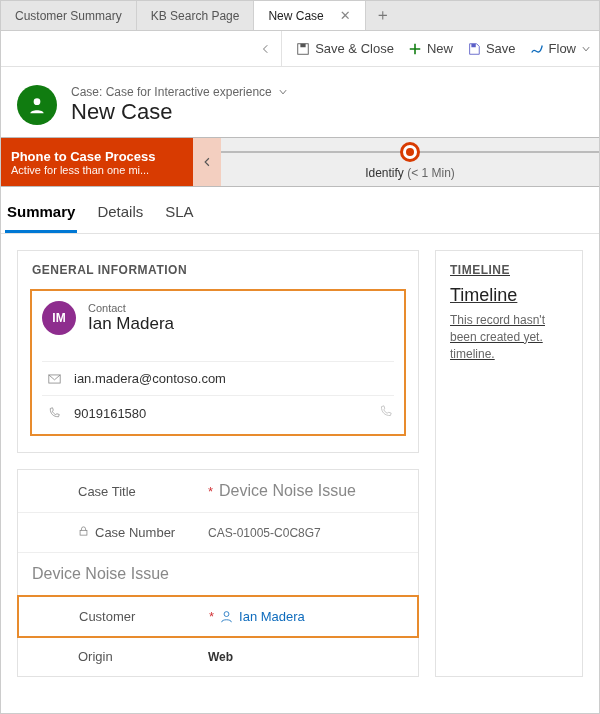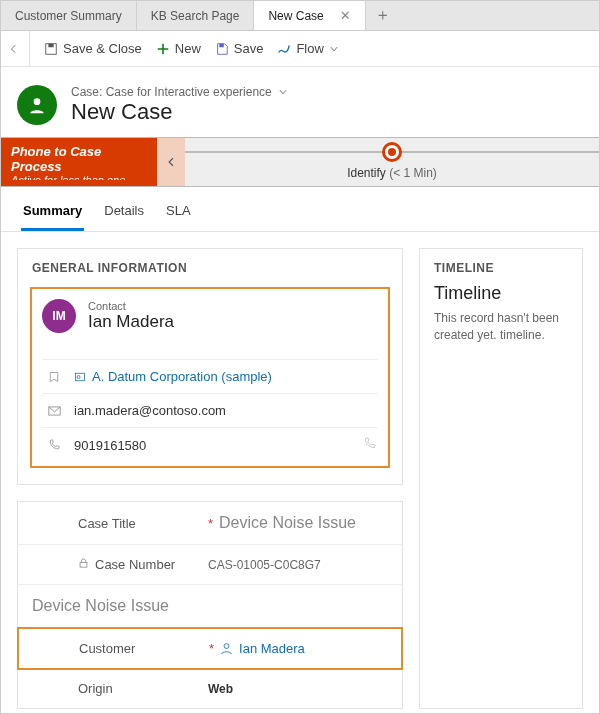--- a/index.html
+++ b/index.html
@@ -49,20 +49,21 @@
     border-right: none;
   }
   
   .toolbar {
     display: flex;
     align-items: center;
     height: 36px;
     padding: 0 8px;
     gap: 14px;
     border-bottom: 1px solid #e2e2e2;
+    justify-content: flex-end;
   }
   .tool {
     display: flex;
     align-items: center;
     gap: 5px;
     font-size: 13px;
     color: #444;
     cursor: pointer;
   }
   .tool .ico { width:14px; height:14px; display:flex; align-items:center; justify-content:center; }
@@ -94,23 +95,22 @@
 
   
   .process {
     display:flex; align-items:stretch; height:50px;
     border-top:1px solid #bbb; border-bottom:1px solid #bbb;
     position:relative;
     background:#eee;
   }
   .process-left {
     background:#d83b01; color:#fff; padding:6px 10px;
-    width:156px; display:flex; flex-direction:column; justify-content:center;
+    width:192px; display:flex; flex-direction:column; justify-content:center;
     font-size:12px;
-    font-style:italic;
   }
   .process-left .pname { font-weight:600; font-size:13px; }
   .process-left .psub { font-size:11px; opacity:.95; white-space:nowrap; overflow:hidden; text-overflow:ellipsis; }
   .process-collapse {
     width:28px; background:#f3cfc0; display:flex; align-items:center; justify-content:center;
     color:#555; cursor:pointer;
   }
   .process-stage {
     flex:1; display:flex; align-items:center; justify-content:center;
     position:relative; background:#eee;
@@ -128,35 +128,35 @@
     content:""; width:8px; height:8px; border-radius:50%; background:#d83b01;
   }
   .stage-label {
     position:absolute; bottom:6px; left:50%; transform:translateX(-50%);
     font-size:12px; color:#333;margin-top:48px;
   }
   .stage-label .dur { color:#666; }
 
   
   .subtabs {
-    display:flex; gap:18px; padding:10px 16px 0 20px;
-    border-bottom:1px solid #e2e2e2; font-size:13px;
+    display:flex; gap:18px; padding:10px 16px 0 4px;
+    border-bottom:1px solid #e2e2e2; font-size:15px;
   }
   .subtab { padding:6px 2px 10px 2px; color:#444; cursor:pointer; }
   .subtab.active { color:#000; font-weight:600; border-bottom:3px solid #0078d4; }
 
   
   .content {
     display:flex; gap:16px; padding:16px;
   }
   .card {
     border:1px solid #e2e2e2; background:#fff;
   }
   .card.left { flex:1; min-width:0; }
-  .card.right { width:164px; }
+  .card.right { width:148px;text-decoration:underline; }
   .card-hd {
     padding:12px 14px 8px 14px; font-size:12px; letter-spacing:.5px;
     color:#555; font-weight:600;
   }
   .contact-box {
     border:2px solid #e88b2d; margin:4px 12px 16px 12px; padding:10px 10px 4px 10px;
   }
   .contact-top { display:flex; align-items:center; gap:12px; margin-bottom:26px; }
   .avatar-sm {
     width:34px; height:34px; border-radius:50%;
@@ -308,34 +308,20 @@
   <div style="flex:1; min-width:0; display:flex; flex-direction:column;">
     <div class="card left">
       <div class="card-hd">GENERAL INFORMATION</div>
       <div class="contact-box">
         <div class="contact-top">
           <div class="avatar-sm">IM</div>
           <div>
             <div class="lbl">Contact</div>
             <div class="name">Ian Madera</div>
           </div>
-        </div>
-        <div class="row">
-          <span class="ricon">
-            <svg width="12" height="12" viewBox="0 0 16 16">
-                <path d="M3 2h10v12l-5-3-5 3z" fill="none" stroke="#888"></path>
-              </svg>
-          </span>
-          <span class="rlink">
-            <svg width="12" height="12" viewBox="0 0 16 16" class="person-ico">
-                <rect x="2" y="3" width="12" height="10" fill="none" stroke="#0f6cbd"></rect>
-                <circle cx="6" cy="8" r="2" fill="none" stroke="#0f6cbd"></circle>
-              </svg>
-            <span>A. Datum Corporation (sample)</span>
-          </span>
         </div>
         <div class="row">
           <span class="ricon">
             <svg width="13" height="10" viewBox="0 0 16 12">
                 <rect x="1" y="1" width="14" height="10" fill="none" stroke="#888"></rect>
                 <path d="M1 1l7 6 7-6" fill="none" stroke="#888"></path>
               </svg>
           </span>
           <span>ian.madera@contoso.com</span>
         </div>

